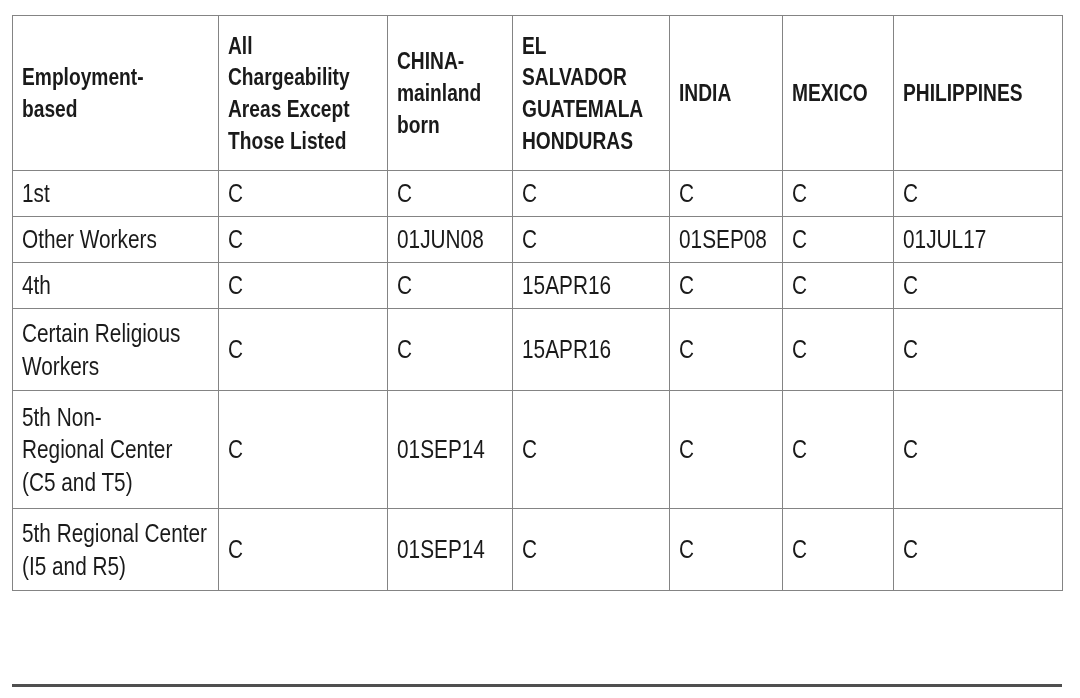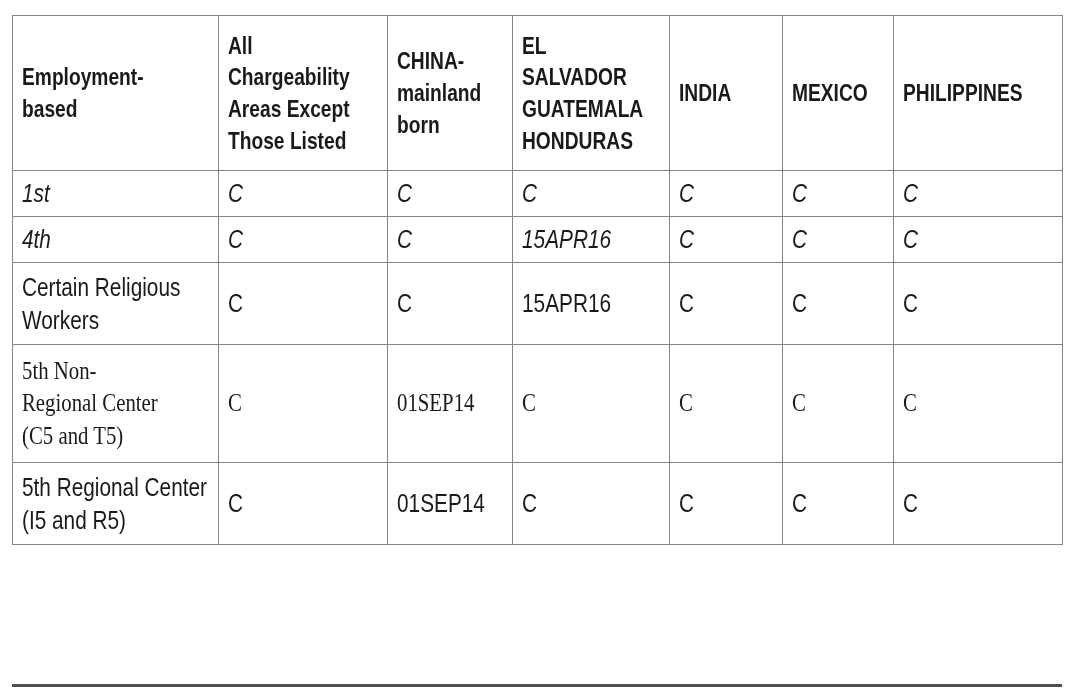--- a/index.html
+++ b/index.html
@@ -43,23 +43,23 @@
     line-height: 1.25;
   }
   
   .txt {
     display: inline-block;
     white-space: pre;
     transform: scaleX(0.80);
     transform-origin: 0 50%;
   }
   tr.header-row   { height: 155px; }
-  tr.row-single   { height: 46px; font-style: italic;  }
+  tr.row-single   { height: 46px;  }
   tr.row-double   { height: 82px; padding-left: 32px;  }
-  tr.row-triple   { height: 118px; font-family: Liberation Serif, serif; }
+  tr.row-triple   { height: 118px; }
   .bottom-cutoff-line {
     position: absolute;
     left: 12px;
     top: 684px;
     width: 1050px;
     height: 3px;
     background: #4f4f4f;
   }
 </style>
 </head>
@@ -101,20 +101,29 @@
       <tr class="row-single">
         <td><span class="txt">1st</span></td>
         <td><span class="txt">C</span></td>
         <td><span class="txt">C</span></td>
         <td><span class="txt">C</span></td>
         <td><span class="txt">C</span></td>
         <td><span class="txt">C</span></td>
         <td><span class="txt">C</span></td>
       </tr>
       <tr class="row-single">
+        <td><span class="txt">Other Workers</span></td>
+        <td><span class="txt">C</span></td>
+        <td><span class="txt">01JUN08</span></td>
+        <td><span class="txt">C</span></td>
+        <td><span class="txt">01SEP08</span></td>
+        <td><span class="txt">C</span></td>
+        <td><span class="txt">01JUL17</span></td>
+      </tr>
+      <tr class="row-single">
         <td><span class="txt">4th</span></td>
         <td><span class="txt">C</span></td>
         <td><span class="txt">C</span></td>
         <td><span class="txt">15APR16</span></td>
         <td><span class="txt">C</span></td>
         <td><span class="txt">C</span></td>
         <td><span class="txt">C</span></td>
       </tr>
       <tr class="row-double">
         <td><span class="txt">Certain Religious

